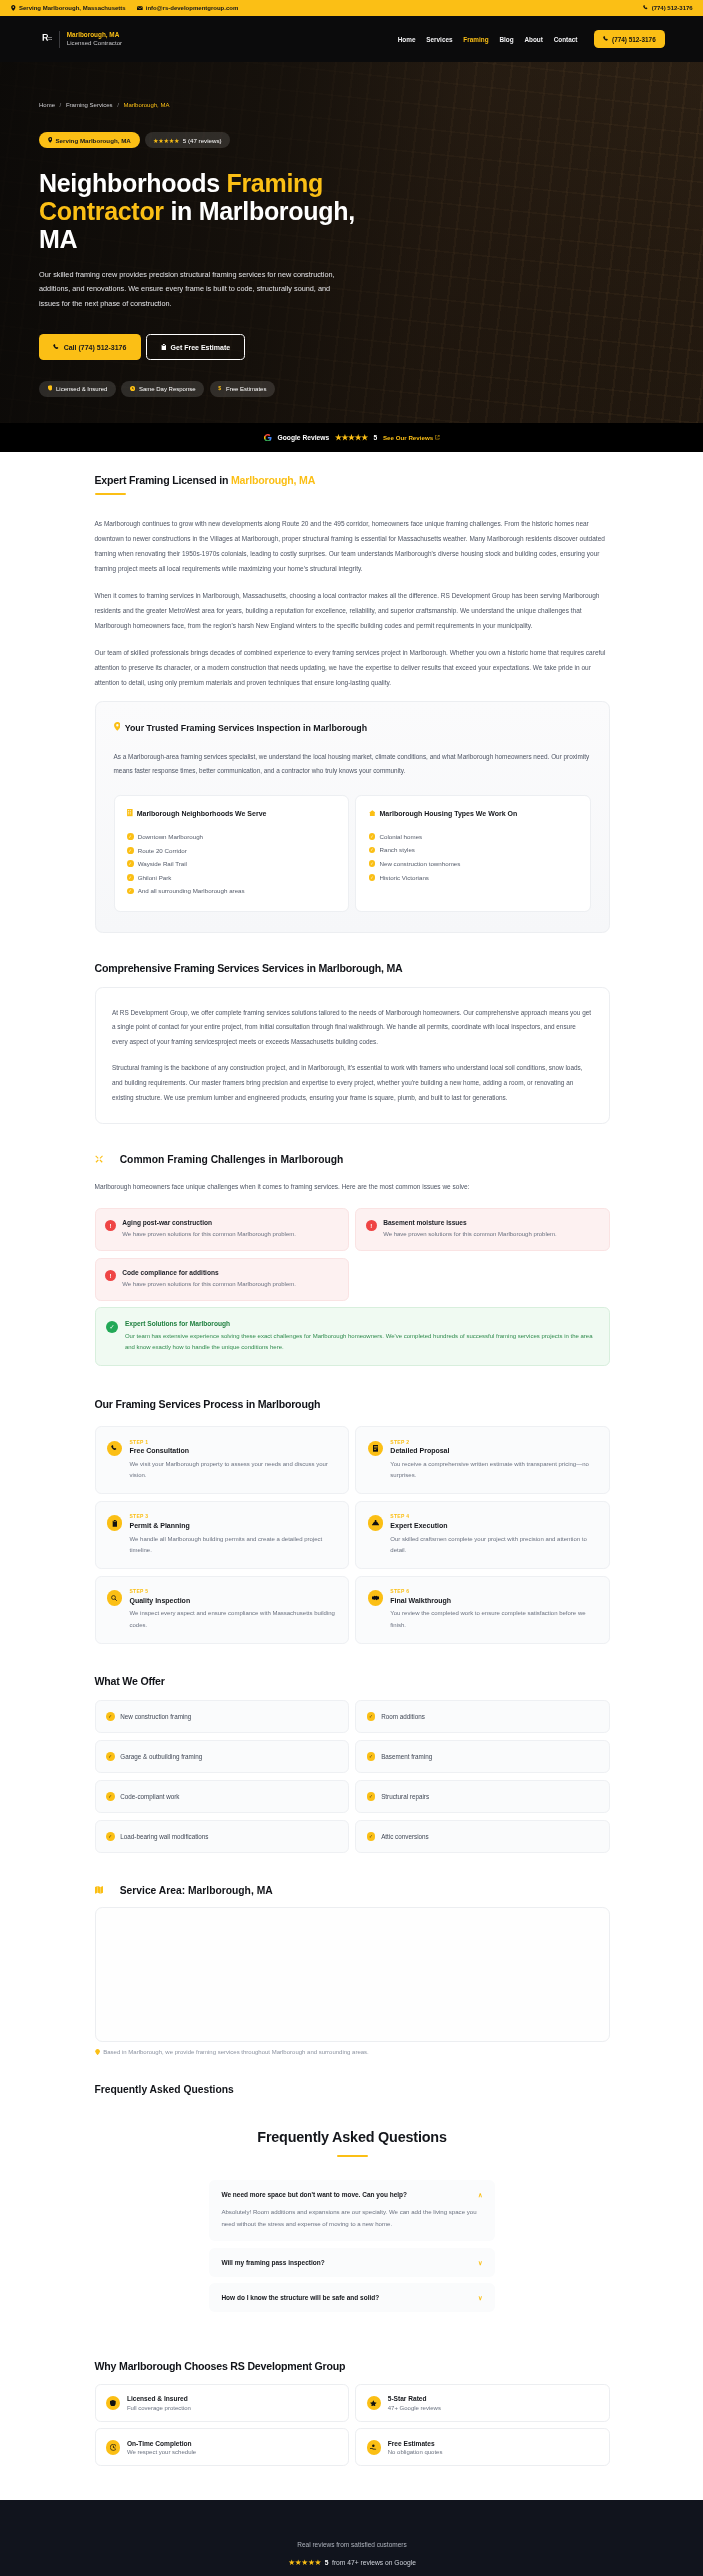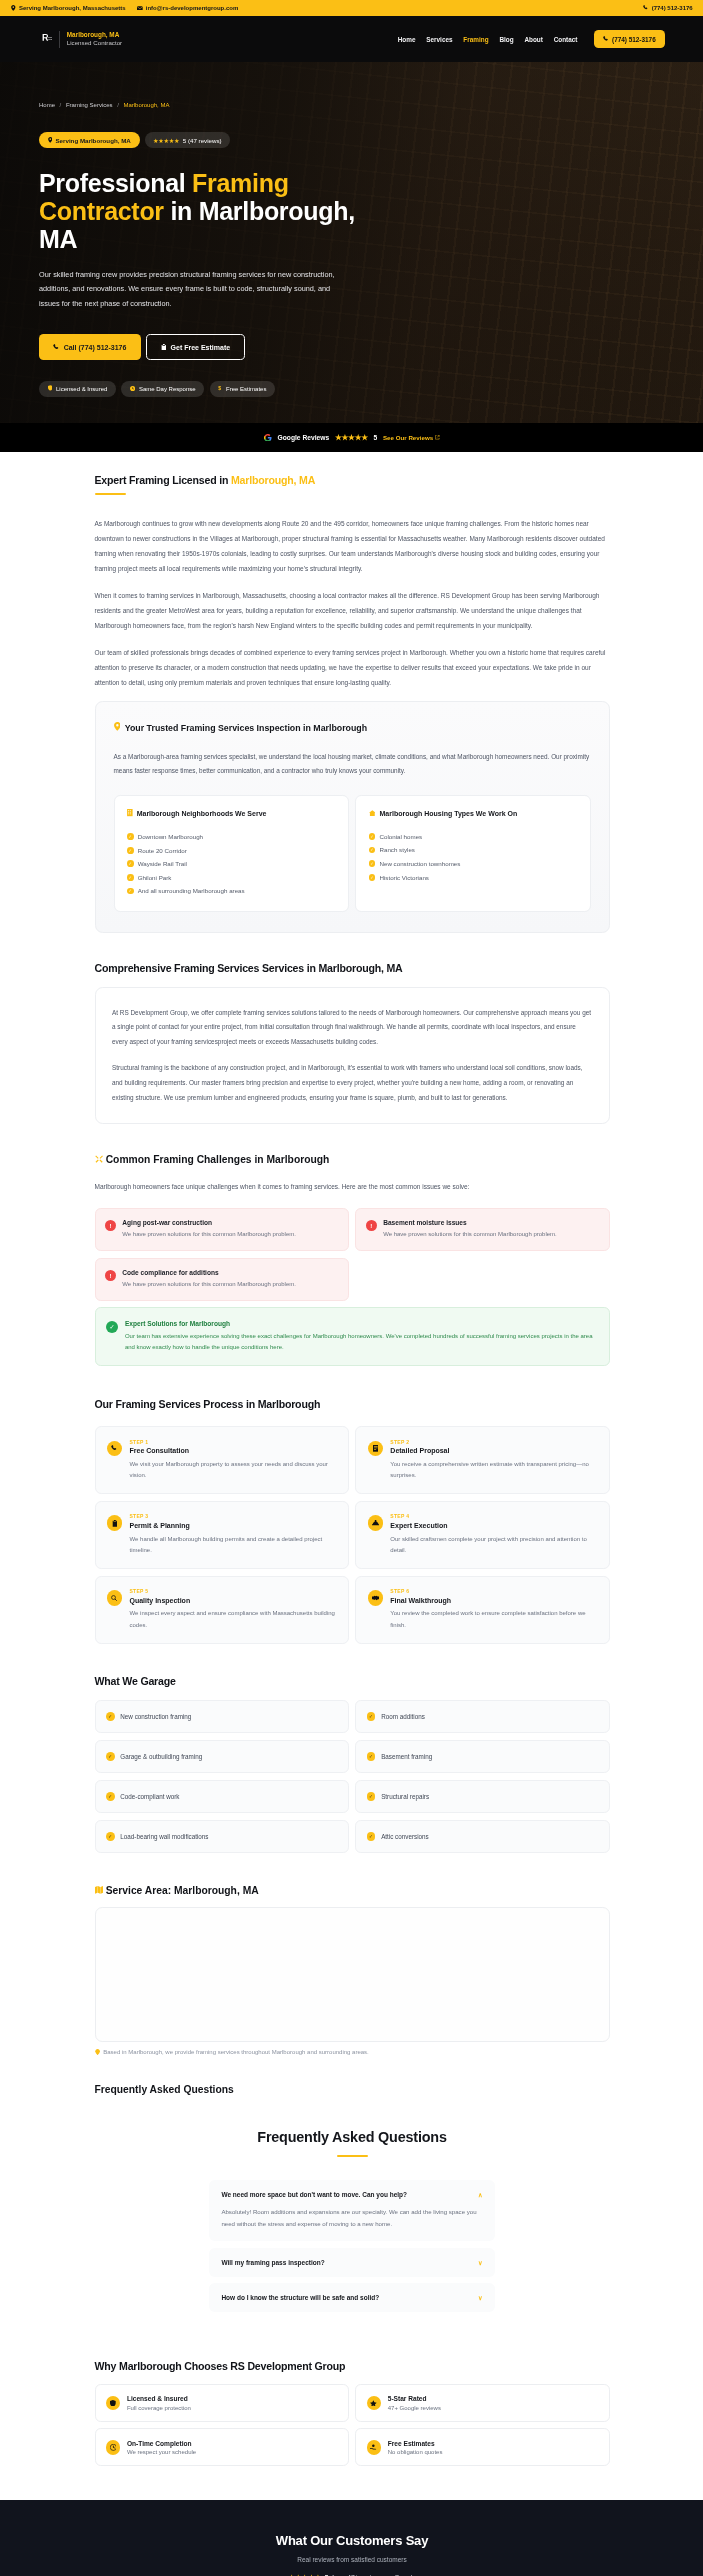--- a/index.html
+++ b/index.html
@@ -75,21 +75,21 @@
   .subcard{background:#fff;border:0.5px solid #edeff2;border-radius:6.2px;padding:13.4px 12.4px;}
   .subcard h4{font-size:7px;font-weight:800;color:#14161b;line-height:1.55;margin-bottom:9.3px;display:flex;gap:4.1px;align-items:flex-start;}
   .subcard h4 .ci{color:#FBBF15;flex:none;}
   .subcard li{list-style:none;font-size:6.2px;color:#545b69;padding:3.3px 0;display:flex;align-items:center;gap:4.1px;}
   .chk{width:6.7px;height:6.7px;border-radius:50%;background:#FBBF15;color:#fff;font-size:4.1px;display:inline-flex;align-items:center;justify-content:center;flex:none;}
 
   .bigcard{border:0.5px solid #eceef1;border-radius:7.7px;padding:17.5px 16.5px;margin-top:2.1px;}
   .bigcard p{font-size:6.4px;line-height:2.3;color:#4d5463;margin-bottom:11.3px;}
   .bigcard p:last-child{margin-bottom:0;}
 
-  h2.icon-title{font-size:10.3px;font-weight:800;color:#111318;display:flex;align-items:center;gap:3px;margin-bottom:14.4px;}
+  h2.icon-title{font-size:10.3px;font-weight:800;color:#111318;display:flex;align-items:center;gap:17px;margin-bottom:14.4px;}
   h2.icon-title .ti{color:#FBBF15;}
 
   .probgrid{display:grid;grid-template-columns:1fr 1fr;gap:6.7px;margin-top:13.4px;}
   .probcard{background:#fdf1f1;border:0.5px solid #fae3e3;border-radius:5.7px;padding:10.3px 10.3px 10.3px 9.3px;display:flex;gap:6.2px;}
   .dot-r{width:11.3px;height:11.3px;border-radius:50%;background:#ef4444;color:#fff;font-size:6.2px;font-weight:800;display:flex;align-items:center;justify-content:center;flex:none;margin-top:1px;}
   .probcard .t{font-size:6.6px;font-weight:700;color:#1b1e25;margin-bottom:3.1px;}
   .probcard .d{font-size:6px;line-height:1.75;color:#6b7280;}
   .solcard{background:#f0faf2;border:0.5px solid #d8efdd;border-radius:5.7px;padding:11.3px 11.3px 11.3px 10.3px;display:flex;gap:6.7px;margin-top:6.7px;}
   .dot-g{width:12.4px;height:12.4px;border-radius:50%;background:#22a857;color:#fff;font-size:6.2px;display:flex;align-items:center;justify-content:center;flex:none;margin-top:1px;}
   .solcard .t{font-size:6.6px;font-weight:800;color:#1e7f3f;margin-bottom:4.1px;}
@@ -220,21 +220,21 @@
               </svg>
           </span>
           <span>Serving Marlborough, MA</span>
         </span>
         <span class="pill-g">
           <span class="stars-sm">★★★★★</span>
           <span>5 (47 reviews)</span>
         </span>
       </div>
 
-      <h1 class="herotitle"><span>Professional </span><span class="y">Framing Contractor</span><span> in </span><span>Marlborough, MA</span></h1>
+      <h1 class="herotitle"><span>Neighborhoods </span><span class="y">Framing Contractor</span><span> in </span><span>Marlborough, MA</span></h1>
 
       <p class="herolead">Our skilled framing crew provides precision structural framing services for new construction, additions, and renovations. We ensure every frame is built to code, structurally sound, and issues for the next phase of construction.</p>
 
       <div class="herobtns">
         <span class="btn-y">
           <span class="ic">
             <svg width="6.2" height="6.2" viewBox="0 0 14 14">
                 <path fill="#111" d="M2.6.4 1 2c-.5.5-.6 1.3-.3 2 1.3 3.4 4 6 7.3 7.3.7.3 1.5.2 2-.3l1.6-1.6c.4-.4.3-1-.1-1.3L9.6 6.8a1 1 0 0 0-1.2.1l-.8.8A11 11 0 0 1 4.3 4.4l.8-.8c.3-.3.4-.8.1-1.2L3.9.5a1 1 0 0 0-1.3-.1z"></path>
               </svg>
           </span>
@@ -520,21 +520,21 @@
         <span>
             <span class="sn" style="display:block">STEP 6</span>
             <span class="st" style="display:block">Final Walkthrough</span>
             <span class="sd" style="display:block">You review the completed work to ensure complete satisfaction before we finish.</span>
           </span>
       </div>
     </div>
   </div>
 
   <div class="container" style="padding-top:31px">
-    <h2 class="s-title" style="margin-bottom:0">What We Garage</h2>
+    <h2 class="s-title" style="margin-bottom:0">What We Offer</h2>
     <div class="offergrid">
       <div class="offercard">
           <span class="chk-y">✓</span>
           <span>New construction framing</span>
         </div>
       <div class="offercard">
           <span class="chk-y">✓</span>
           <span>Room additions</span>
         </div>
       <div class="offercard">
@@ -657,21 +657,20 @@
           </span>
         <span>
             <span class="t" style="display:block">Free Estimates</span>
             <span class="d" style="display:block">No obligation quotes</span>
           </span>
       </div>
     </div>
   </div>
 
   <div class="testi">
-    <h2>What Our Customers Say</h2>
     <div class="sub">Real reviews from satisfied customers</div>
     <div class="rate">
       <span class="stars-sm" style="font-size:7.7px">★★★★★</span>
       <span class="n">5</span>
       <span>from 47+ reviews on Google</span>
     </div>
 
   </div>
 
 </div>

